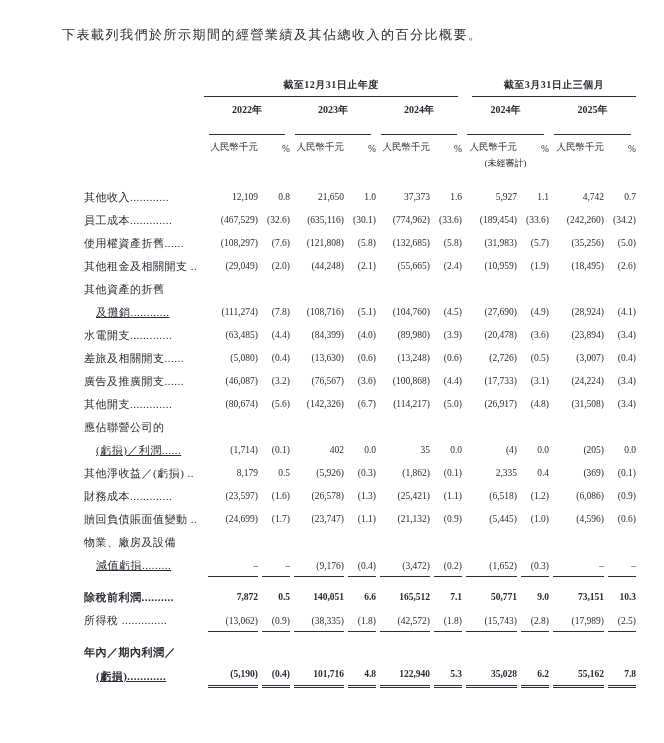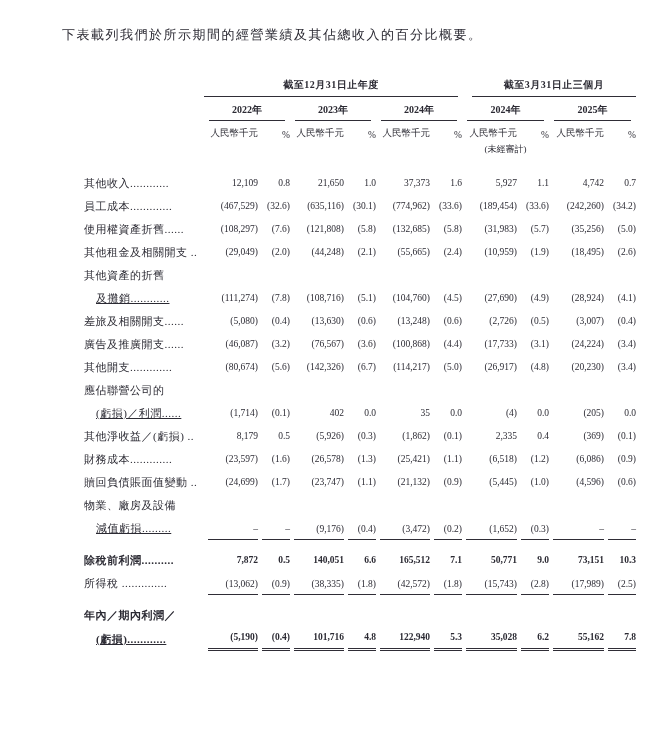--- a/index.html
+++ b/index.html
@@ -19,21 +19,21 @@
   }
   table.fin td, table.fin th { padding:0; vertical-align:bottom; font-weight:normal; }
   tr.group-row th { padding-top:4px; }
   .grule {
     border-bottom:1.5px solid #2f2d36; padding-bottom:4px;
     text-align:center; font-weight:bold; font-size:10px; letter-spacing:0.5px;
   }
   .grule.right { margin-left:10px; }
   .grule.left { margin-right:4px; }
   .yrule {
-    border-bottom:1px solid #2f2d36; margin:0 5px; padding:6px 0 3px 0;
+    border-bottom:1px solid #2f2d36; margin:0 5px; padding:6px 0 17px 0;
     text-align:center; font-weight:bold; font-size:10px;
   }
   tr.units-row td { padding-top:6px; font-size:9.5px; white-space:nowrap;text-align:right; }
   td.unit { text-align:left; padding-left:3px; }
   td.pct-h { text-align:right; padding-right:7px; }
   tr.unaudited-row td { font-size:9px; text-align:center; padding-top:3px; }
   tr.head-spacer td { height:16px; }
   tr.data-row td { line-height:23px; }
   tr.data-row.bold td { font-weight:bold; }
   td.lbl {
@@ -181,20 +181,33 @@
         <td class="num">(108,716)</td>
         <td class="num">(5.1)</td>
         <td class="num">(104,760)</td>
         <td class="num">(4.5)</td>
         <td class="num">(27,690)</td>
         <td class="num">(4.9)</td>
         <td class="num">(28,924)</td>
         <td class="num">(4.1)</td>
       </tr>
       <tr class="data-row">
+        <td class="lbl">水電開支.............</td>
+        <td class="num">(63,485)</td>
+        <td class="num">(4.4)</td>
+        <td class="num">(84,399)</td>
+        <td class="num">(4.0)</td>
+        <td class="num">(89,980)</td>
+        <td class="num">(3.9)</td>
+        <td class="num">(20,478)</td>
+        <td class="num">(3.6)</td>
+        <td class="num">(23,894)</td>
+        <td class="num">(3.4)</td>
+      </tr>
+      <tr class="data-row">
         <td class="lbl">差旅及相關開支......</td>
         <td class="num">(5,080)</td>
         <td class="num">(0.4)</td>
         <td class="num">(13,630)</td>
         <td class="num">(0.6)</td>
         <td class="num">(13,248)</td>
         <td class="num">(0.6)</td>
         <td class="num">(2,726)</td>
         <td class="num">(0.5)</td>
         <td class="num">(3,007)</td>
@@ -216,21 +229,21 @@
       <tr class="data-row">
         <td class="lbl">其他開支.............</td>
         <td class="num">(80,674)</td>
         <td class="num">(5.6)</td>
         <td class="num">(142,326)</td>
         <td class="num">(6.7)</td>
         <td class="num">(114,217)</td>
         <td class="num">(5.0)</td>
         <td class="num">(26,917)</td>
         <td class="num">(4.8)</td>
-        <td class="num">(20,230)</td>
+        <td class="num">(31,508)</td>
         <td class="num">(3.4)</td>
       </tr>
       <tr class="data-row">
         <td class="lbl" colspan="11">應佔聯營公司的</td>
       </tr>
       <tr class="data-row">
         <td class="lbl indent">(虧損)／利潤......</td>
         <td class="num">(1,714)</td>
         <td class="num">(0.1)</td>
         <td class="num">402</td>

